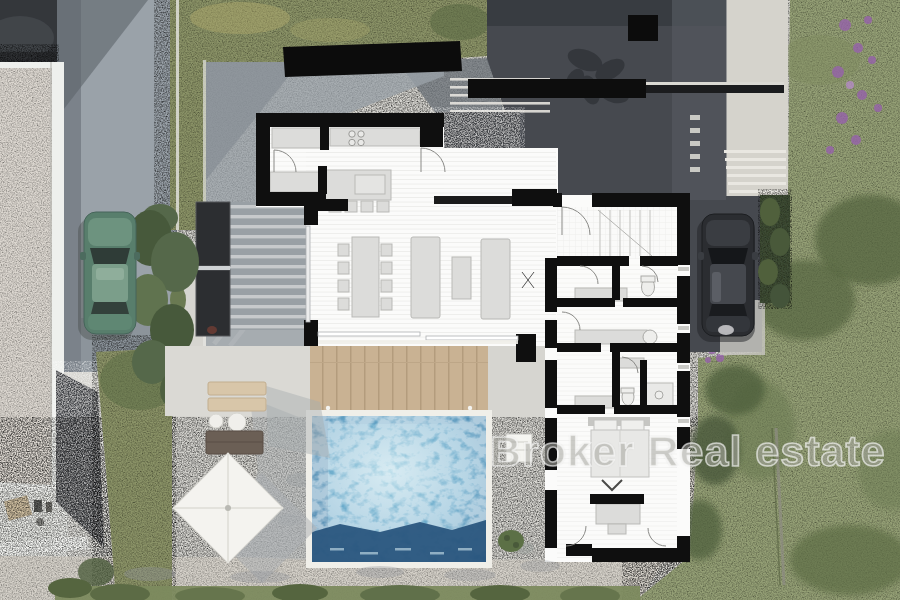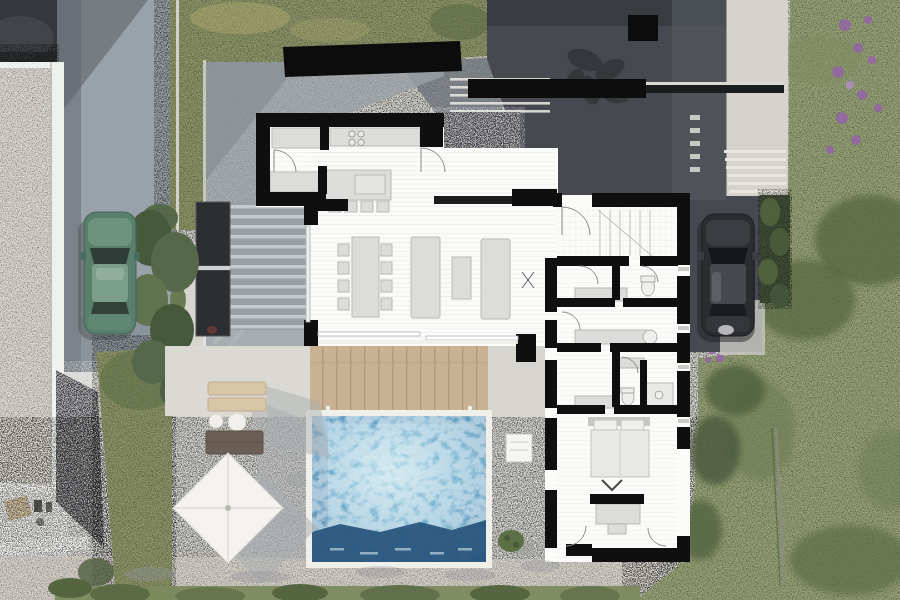--- a/index.html
+++ b/index.html
@@ -480,13 +480,14 @@
   <g fill="#8e9297">
     <ellipse cx="150" cy="574" rx="26" ry="7" opacity="0.4"></ellipse>
           <ellipse cx="260" cy="577" rx="30" ry="6" opacity="0.35"></ellipse>
     <ellipse cx="380" cy="572" rx="24" ry="6" opacity="0.35"></ellipse>
           <ellipse cx="470" cy="575" rx="26" ry="6" opacity="0.3"></ellipse>
     <ellipse cx="540" cy="566" rx="20" ry="6" opacity="0.3"></ellipse>
   </g>
 </g>
 </svg>
 
+<div class="watermark">Broker Real estate</div>
 </div>
 
 </body></html>

